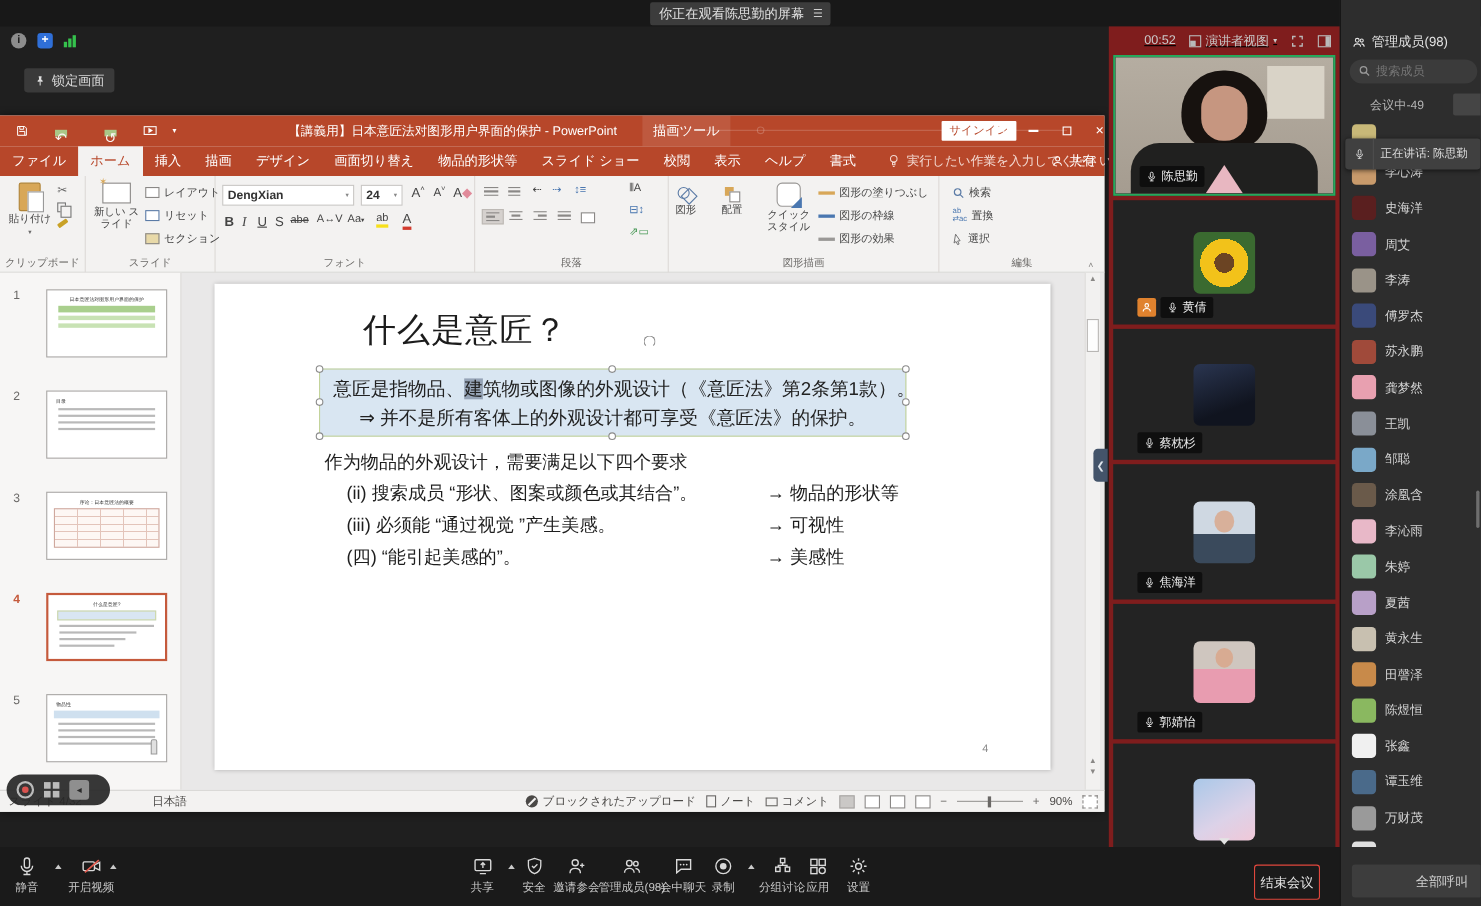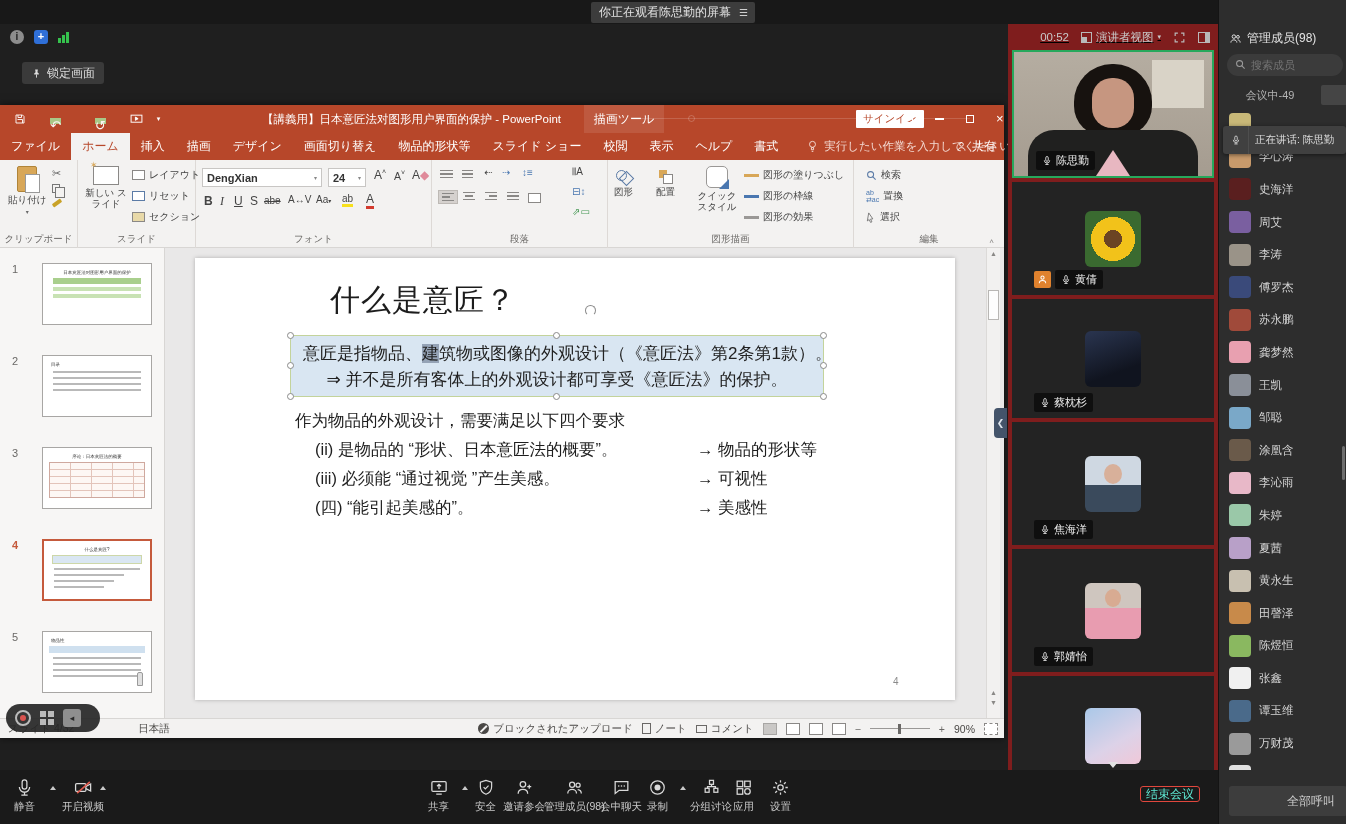--- a/index.html
+++ b/index.html
@@ -187,21 +187,21 @@
   #speak-tip .micbox { width:26px; height:100%; display:flex; align-items:center; justify-content:center; border-right:1px solid #4e4e4e; }
   #speak-tip .txt { color:#ddd; font-size:10.5px; padding-left:6px; white-space:nowrap; }
   #panel-scroll { position:absolute; right:1px; top:446px; width:3px; height:34px; background:#6e6e6e; border-radius:2px; }
   #panel-foot { position:absolute; left:0; bottom:0; width:128px; height:54px; background:#2d2d2d; }
   #call-all { position:absolute; left:10px; right:0; top:16px; height:30px; background:#3d3d3d; border-radius:3px; color:#cfcfcf; font-size:12px; display:flex; align-items:center; justify-content:flex-end; padding-right:12px; cursor:pointer; }
 
   
   #botbar { position:absolute; left:0; top:770px; width:1218px; height:54px; background:#1a1a1a; }
   .tbtn { position:absolute; top:8px; display:flex; flex-direction:column; align-items:center; gap:3px; color:#c9c9c9; font-size:10.5px; cursor:pointer; white-space:nowrap; }
   .cup { width:0; height:0; border-left:3.5px solid transparent; border-right:3.5px solid transparent; border-bottom:4.5px solid #c9c9c9; position:absolute; top:16px; cursor:pointer; }
-  #end-btn { position:absolute; left:1140px; top:16px; width:60px; height:16px; border:1px solid #e0473d; border-radius:3px; color:#5eead4; font-size:12px; display:flex; align-items:center; justify-content:center; cursor:pointer; }
+  #end-btn { position:absolute; left:1140px; top:16px; width:60px; height:32px; border:1px solid #e0473d; border-radius:3px; color:#e5e5e5; font-size:12px; display:flex; align-items:center; justify-content:center; cursor:pointer; }
 </style>
 </head>
 <body>
 
 <div id="app">
 
   <div id="topbar">
     <div class="watch-pill">
       <span>你正在观看陈思勤的屏幕</span>
       <span class="menu-glyph">☰</span>
@@ -505,21 +505,21 @@
           <span class="hdl" style="left:calc(50% - 4px);top:-4px"></span>
           <span class="hdl" style="right:-4px;top:-4px"></span>
           <span class="hdl" style="left:-4px;top:calc(50% - 4px)"></span>
           <span class="hdl" style="right:-4px;top:calc(50% - 4px)"></span>
           <span class="hdl" style="left:-4px;bottom:-4px"></span>
           <span class="hdl" style="left:calc(50% - 4px);bottom:-4px"></span>
           <span class="hdl" style="right:-4px;bottom:-4px"></span>
         </div>
         <div id="slide-body">
             <div class="sb-row"><span class="txt">作为物品的外观设计，需要满足以下四个要求</span></div>
-            <div class="sb-row"><span class="txt ind">(ii) 是物品的 “形状、日本意匠法的概要”。</span><span class="arr">→ 物品的形状等</span></div>
+            <div class="sb-row"><span class="txt ind">(ii) 搜索成员 “形状、图案或颜色或其结合”。</span><span class="arr">→ 物品的形状等</span></div>
             <div class="sb-row"><span class="txt ind">(iii) 必须能 “通过视觉 ”产生美感。</span><span class="arr">→ 可视性</span></div>
             <div class="sb-row"><span class="txt ind">(四) “能引起美感的”。</span><span class="arr">→ 美感性</span></div>
           </div>
         <div id="page-num">4</div>
       </div>
 
       <div id="vscroll">
         <span class="vs-ar" style="top:2px">▲</span>
         <span class="vs-thumb"></span>
         <span class="vs-ar" style="bottom:22px">▲</span>

